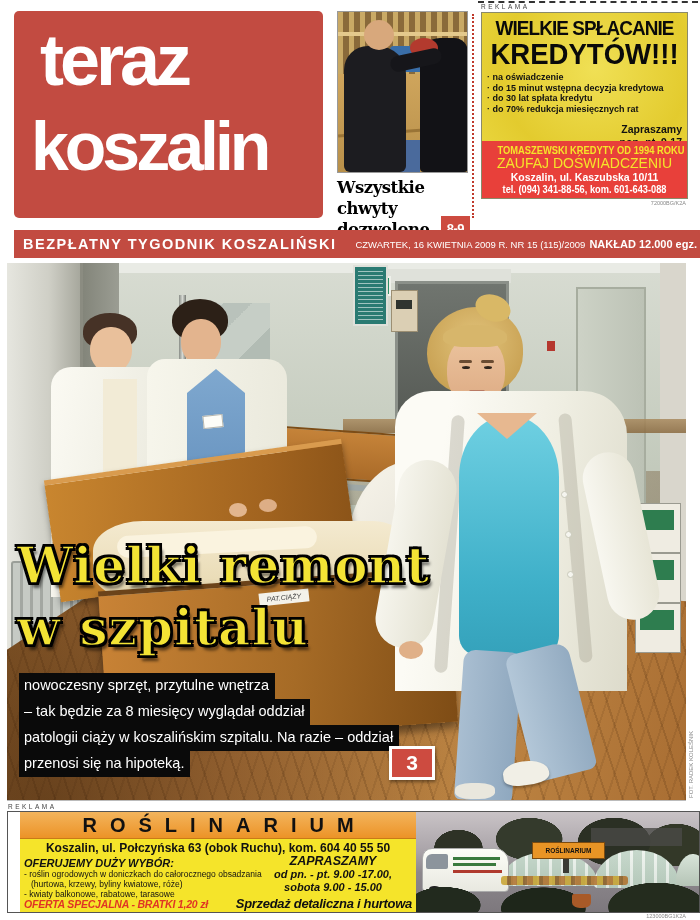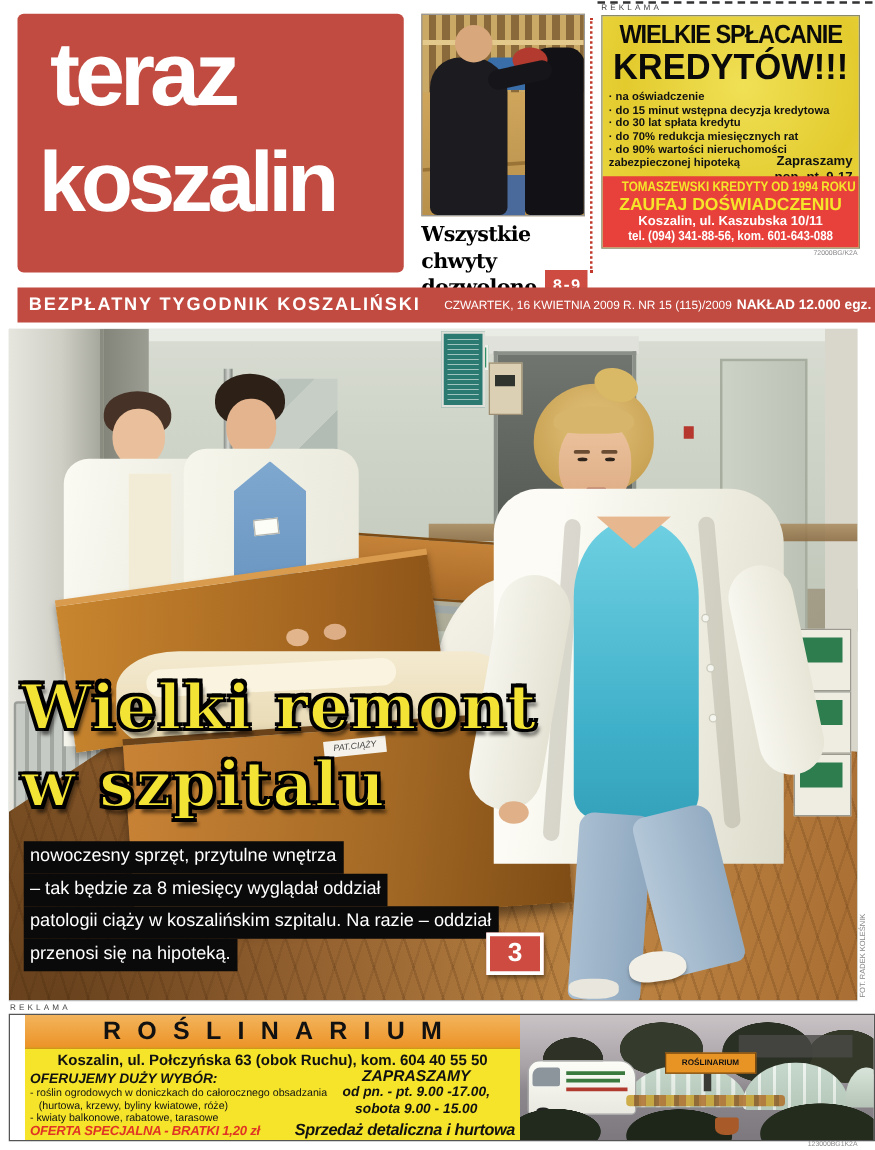--- a/index.html
+++ b/index.html
@@ -30,38 +30,38 @@
   .t-mat{position:absolute;left:52px;top:34px;width:42px;height:26px;background:#3a6ea8;border-radius:4px;}
   .t-fig1{position:absolute;left:6px;top:34px;width:62px;height:126px;background:#1c1c20;border-radius:24px 28px 6px 6px;}
   .t-head1{position:absolute;left:26px;top:8px;width:30px;height:30px;background:#d8a87c;border-radius:50%;}
   .t-arm1{position:absolute;left:52px;top:40px;width:52px;height:16px;background:#16161a;border-radius:8px;transform:rotate(-12deg);}
   .t-fig2{position:absolute;left:82px;top:26px;width:48px;height:134px;background:#121216;border-radius:20px 14px 4px 4px;}
   .t-glove{position:absolute;left:72px;top:26px;width:28px;height:20px;background:#b33a2e;border-radius:50%;}
   .t-jeans{position:absolute;left:62px;top:128px;width:20px;height:32px;background:#4a6a9c;}
   .t-caption{position:relative;margin-top:4px;font-family:"DejaVu Serif",serif;font-weight:bold;
              font-size:16.5px;line-height:21px;color:#000;letter-spacing:-0.5px;width:131px;}
   .t-badge{position:absolute;right:-2px;bottom:-1px;background:#cd4b40;color:#fff;font-weight:bold;
-           font-size:13px;padding:2px 6px;font-family:Liberation Mono, monospace;}
+           font-size:13px;padding:2px 6px;font-family:Liberation Sans, sans-serif;}
 
   .vsep{position:absolute;left:472px;top:14px;height:204px;border-left:2px dotted #c0392b;}
   .top-dashes{position:absolute;left:478px;top:1px;width:220px;border-top:2px dashed #333;}
 
   
   .reklama-top{position:absolute;left:481px;top:3px;font-size:6.5px;letter-spacing:2.5px;color:#444;}
   .kredyt{position:absolute;left:481px;top:12px;width:205px;height:185px;border:1px solid #8a8a6a;
           background:radial-gradient(circle at 55% 30%,#f0e055,#e3cb2e 55%,#eedd48);overflow:hidden;}
   .k-t1{margin-top:3px;text-align:center;font-weight:bold;font-size:21px;color:#0a0a0a;
         transform:scaleX(.9);letter-spacing:-1px;white-space:nowrap;}
   .k-t2{text-align:center;font-weight:bold;font-size:29px;line-height:29px;color:#0a0a0a;
         transform:scaleX(.95);white-space:nowrap;}
   .k-bullets{margin:3px 0 0 5px;width:198px;font-size:9px;font-weight:bold;line-height:10.5px;color:#111;}
   .k-hours{position:absolute;right:5px;top:110px;text-align:right;font-weight:bold;font-size:10.5px;line-height:13px;color:#111;}
   .k-red{position:absolute;left:0;right:0;bottom:0;height:57px;background:#e8403a;text-align:center;}
   .k-r1{margin-top:3px;color:#f5e42a;font-weight:bold;font-size:11px;white-space:nowrap;transform:scaleX(.85);}
-  .k-r2{color:#f5e42a;font-weight:bold;font-size:14px;line-height:15px;white-space:nowrap;}
+  .k-r2{color:#f5e42a;font-weight:normal;font-size:14px;line-height:15px;white-space:nowrap;}
   .k-r3{color:#fff;font-weight:bold;font-size:10.5px;line-height:12px;white-space:nowrap;}
   .k-r4{color:#fff;font-weight:bold;font-size:10.5px;line-height:12px;white-space:nowrap;transform:scaleX(.88);}
   .k-code{position:absolute;left:481px;top:200px;width:205px;text-align:right;font-size:5.5px;color:#888;}
 
   
   .hero{position:absolute;left:7px;top:263px;width:679px;height:537px;overflow:hidden;
         background:linear-gradient(#d8dcd2,#c2c9bb 40%,#b2baab 58%,#aab2a3 70%);border-bottom:1px solid #bbb;}
   .hero *{position:absolute;}
   .h-ceiling{left:0;top:0;width:100%;height:10px;background:#e9ebe5;}
   .h-wallband{left:0;top:208px;width:100%;height:34px;
@@ -265,21 +265,20 @@
 
   <div class="reklama-top">REKLAMA</div>
   <div class="kredyt">
     <div class="k-t1">WIELKIE SPŁACANIE</div>
     <div class="k-t2">KREDYTÓW!!!</div>
     <div class="k-bullets">
       <div>· na oświadczenie</div>
       <div>· do 15 minut wstępna decyzja kredytowa</div>
       <div>· do 30 lat spłata kredytu</div>
       <div>· do 70% redukcja miesięcznych rat</div>
-      <div>· do 90% wartości nieruchomości zabezpieczonej hipoteką</div>
     </div>
     <div class="k-hours">
       <div>Zapraszamy</div>
       <div>pon.-pt. 9-17</div>
     </div>
     <div class="k-red">
       <div class="k-r1">TOMASZEWSKI KREDYTY OD 1994 ROKU</div>
       <div class="k-r2">ZAUFAJ DOŚWIADCZENIU</div>
       <div class="k-r3">Koszalin, ul. Kaszubska 10/11</div>
       <div class="k-r4">tel. (094) 341-88-56, kom. 601-643-088</div>

